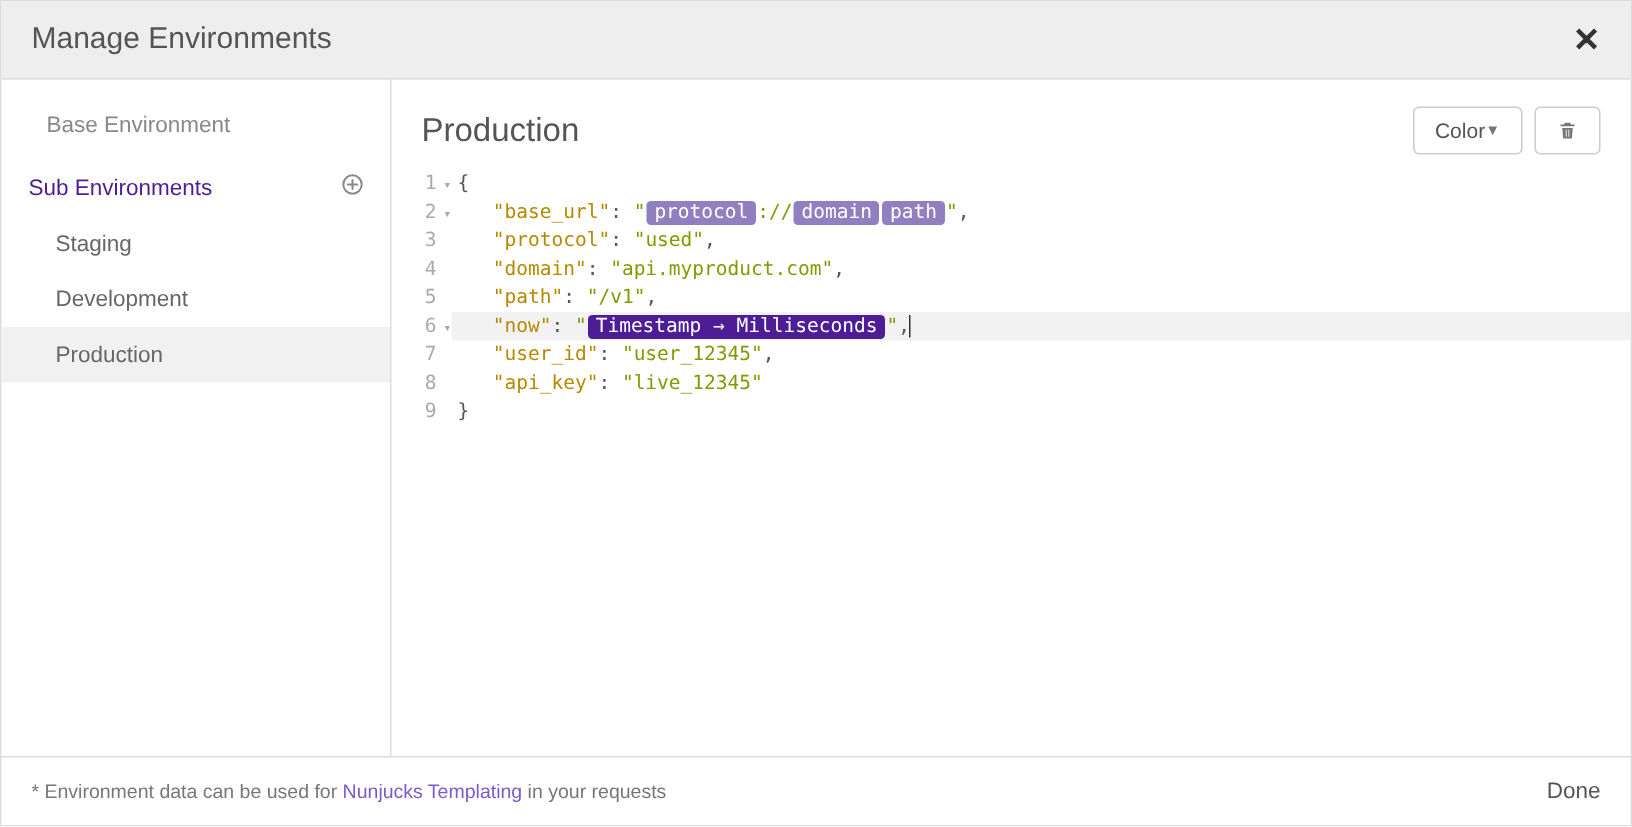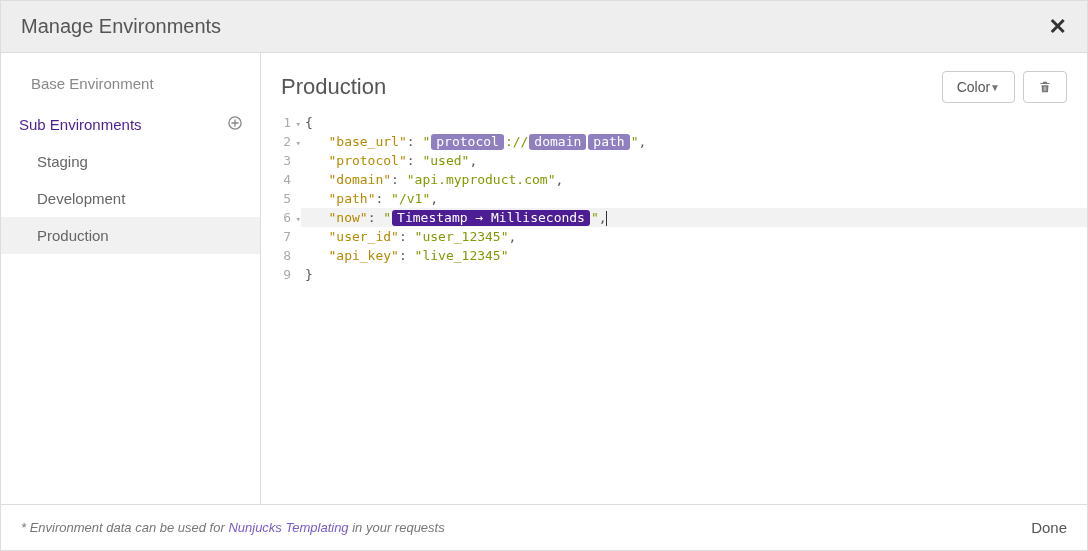--- a/index.html
+++ b/index.html
@@ -171,21 +171,21 @@
     margin-left: -1px;
   }
   .footer {
     border-top: 1px solid #ddd;
     padding: 14px 20px;
     display: flex;
     justify-content: space-between;
     align-items: center;
     font-size: 13px;
   }
-  .footer-note { color: #777; font-style: italic; }
+  .footer-note { color: #777; }
   .footer-note a { color: #7a5cc9; text-decoration: none; }
   .done {
     font-size: 15px;
     color: #555;
     cursor: pointer;
     margin-left: 12px;
   }
   svg.trash-svg path { fill: #777; }
 </style>
 </head>

